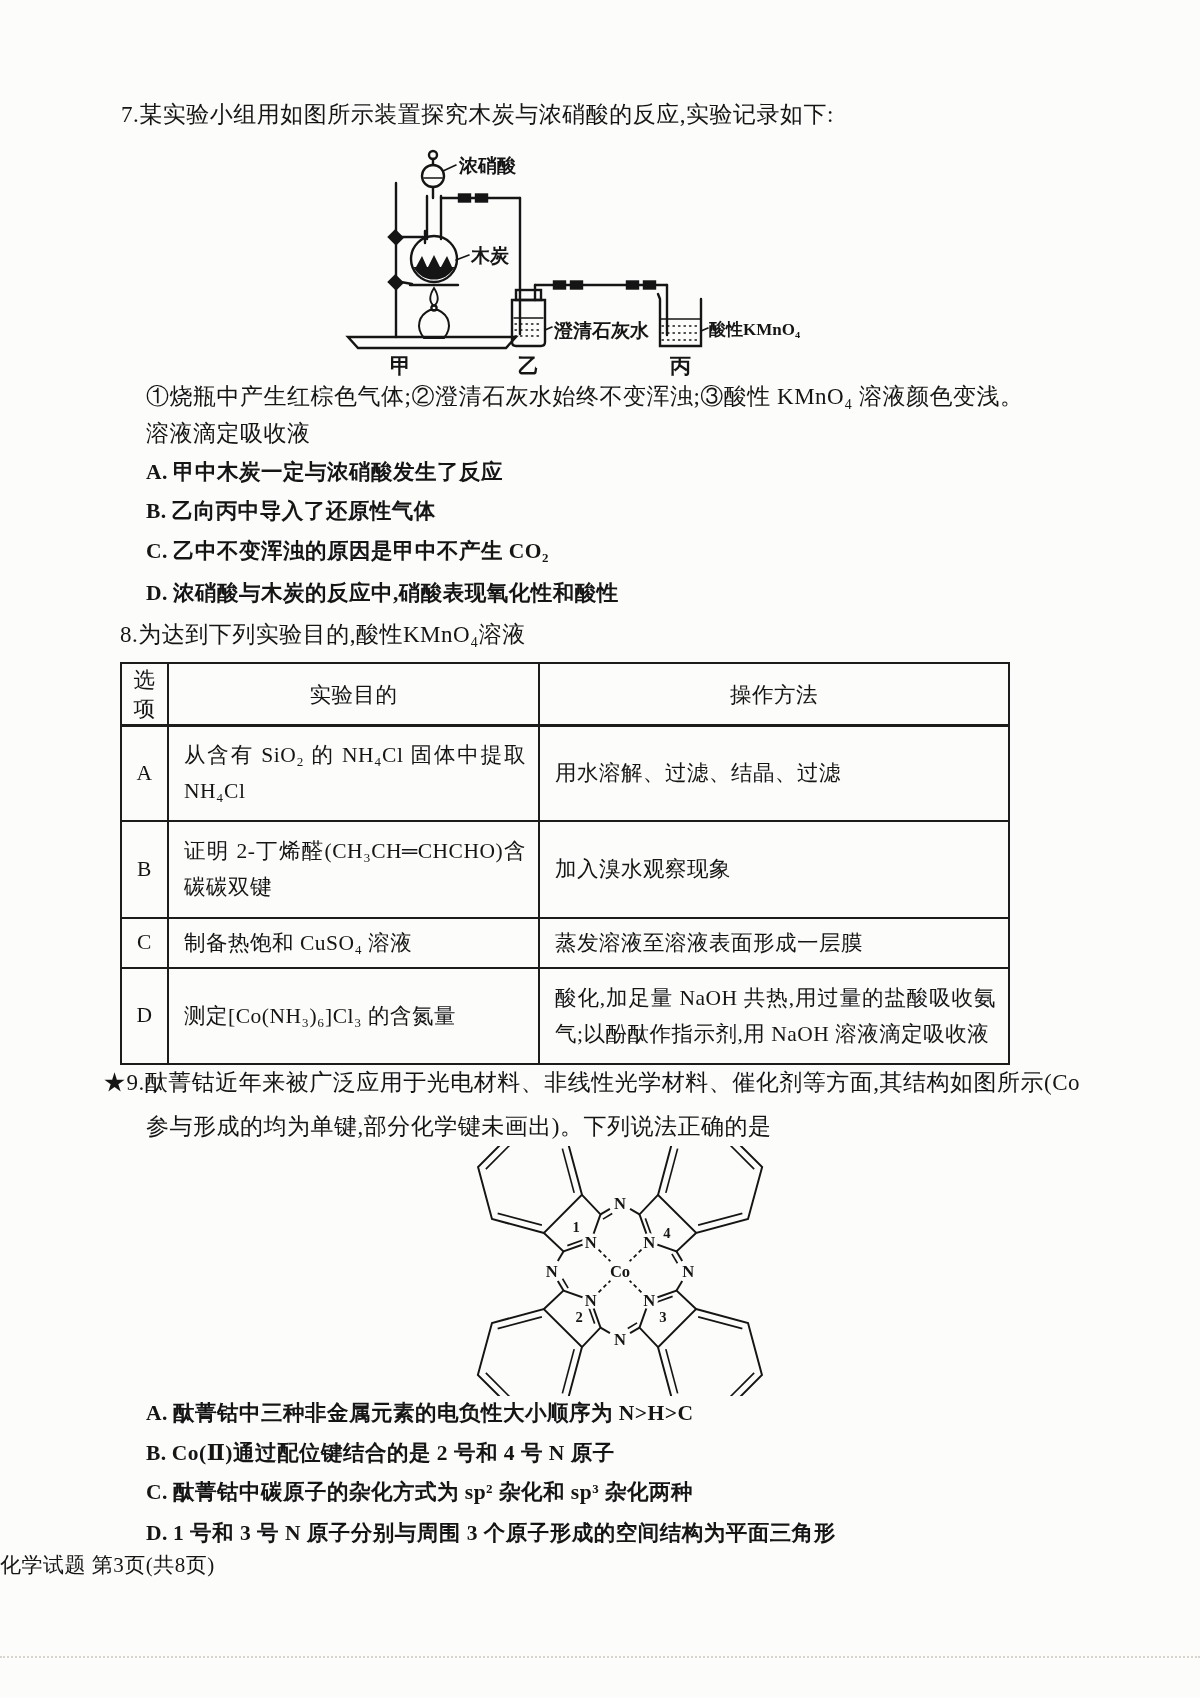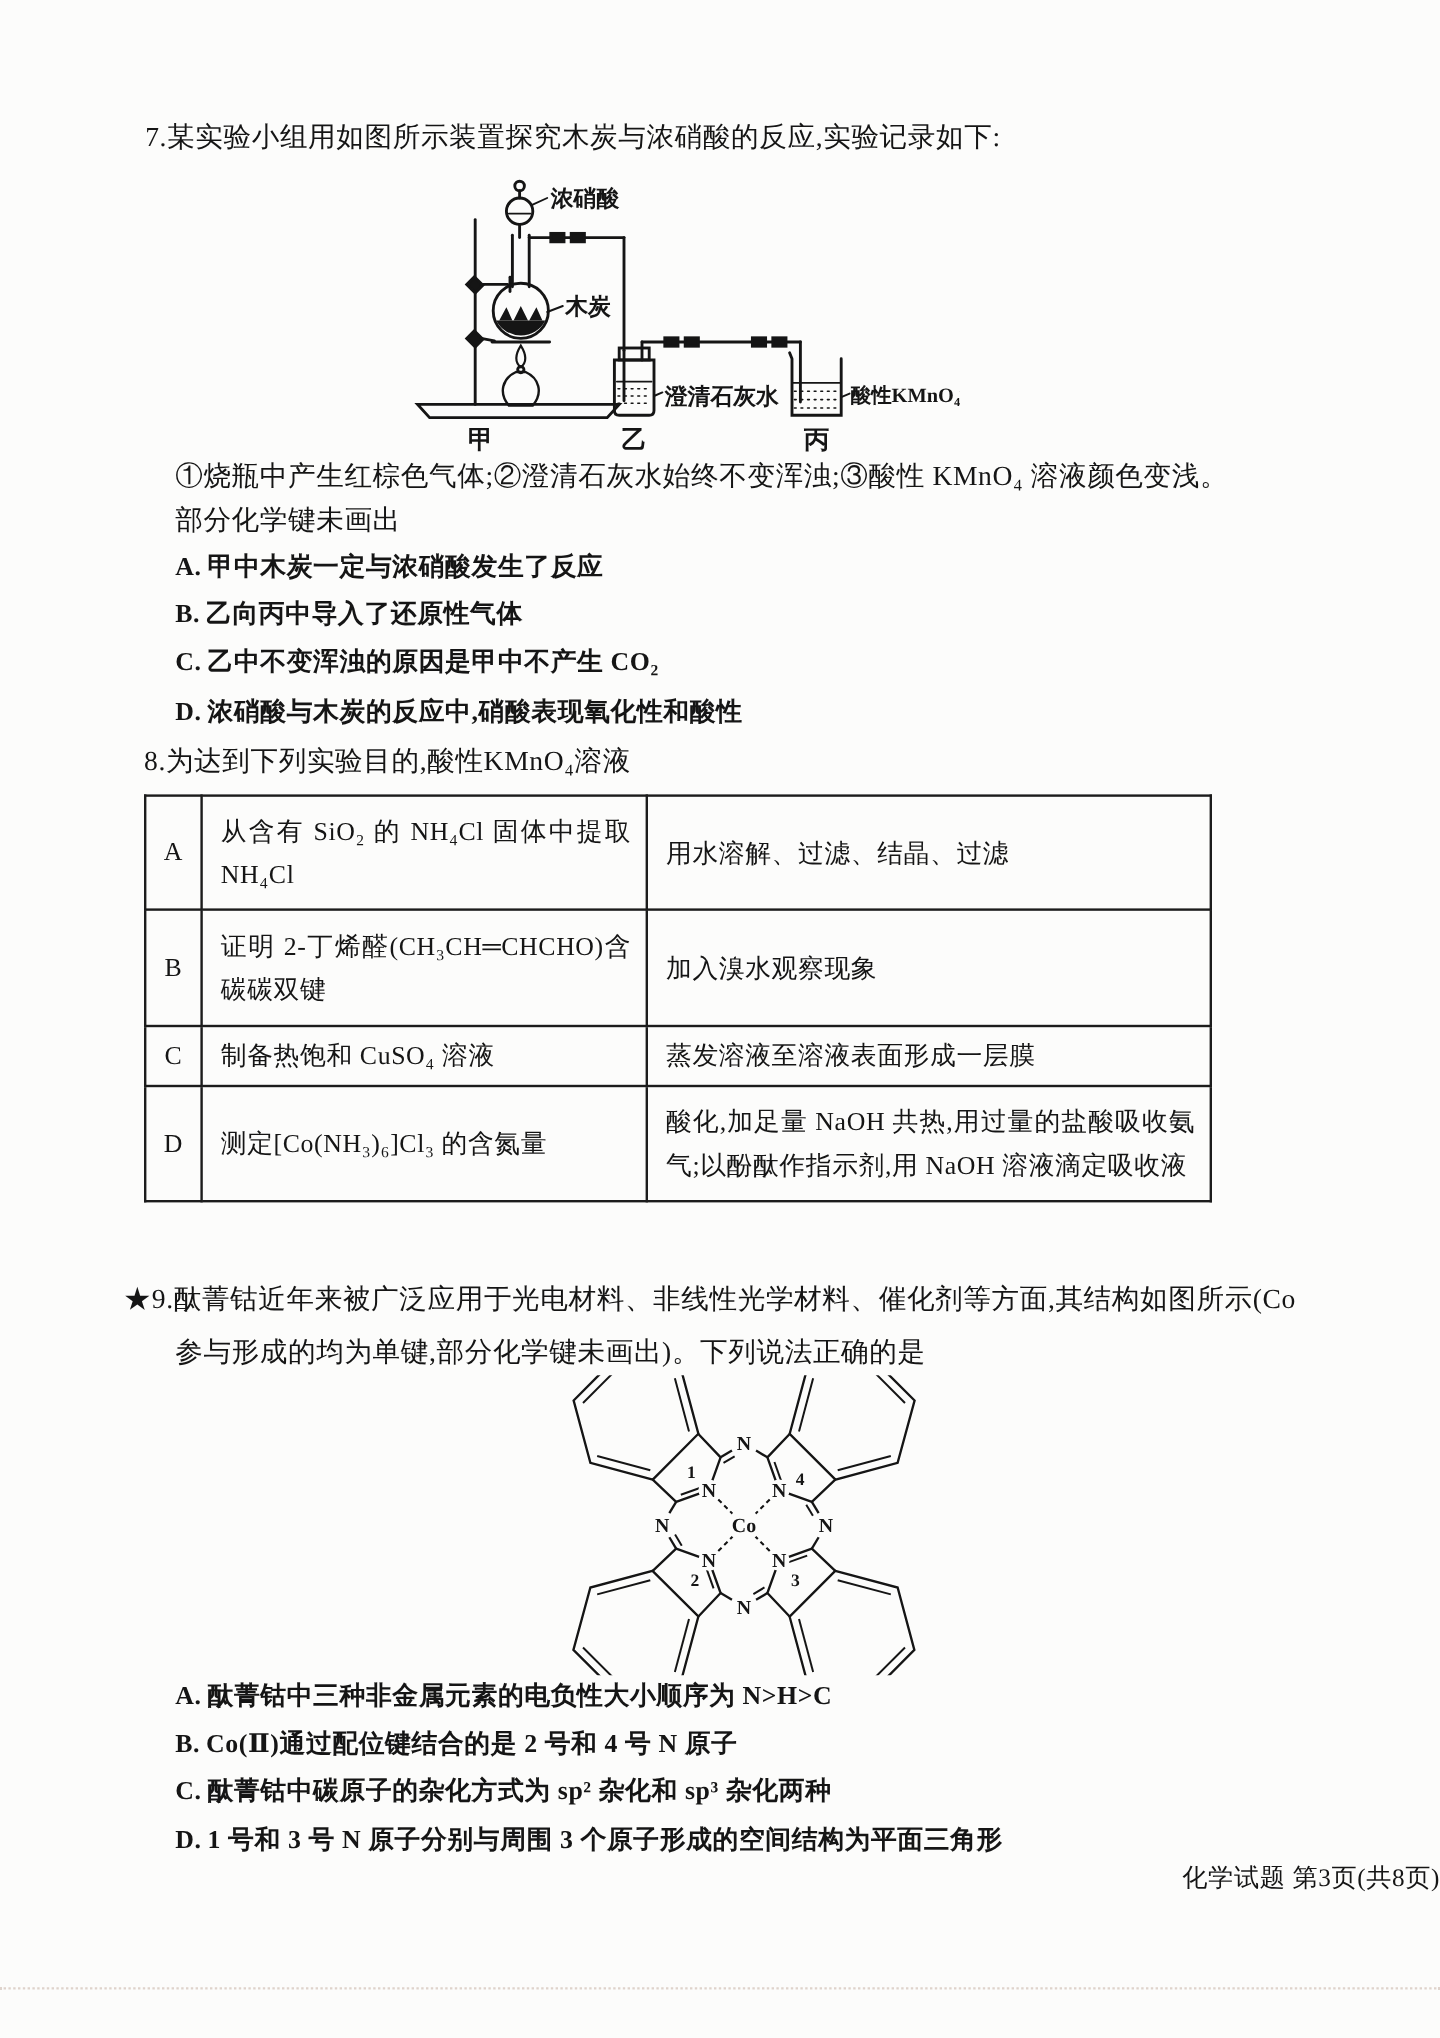--- a/index.html
+++ b/index.html
@@ -113,21 +113,21 @@
   <text x="141" y="124" font-size="19" font-weight="600">木炭</text>
   <text x="224" y="199" font-size="19" font-weight="600">澄清石灰水</text>
   <text x="379" y="197" font-size="17" font-weight="600">酸性KMnO₄溶液</text>
 </svg>
 
 <div class="abs caption" style="left:390px;top:352px;">甲</div>
 <div class="abs caption" style="left:518px;top:352px;">乙</div>
 <div class="abs caption" style="left:670px;top:352px;">丙</div>
 
 <div class="abs t" style="left:146px;top:382px;text-align:center;">①烧瓶中产生红棕色气体;②澄清石灰水始终不变浑浊;③酸性 KMnO₄ 溶液颜色变浅。</div>
-<div class="abs t" style="left:146px;top:419px;">部分化学键未画出</div>
+<div class="abs t" style="left:146px;top:419px;">溶液滴定吸收液</div>
 
 <div class="abs opt" style="left:146px;top:457px;">
   <span class="lbl">A.</span><span>甲中木炭一定与浓硝酸发生了反应</span>
 </div>
 <div class="abs opt" style="left:146px;top:496px;">
   <span class="lbl">B.</span><span>乙向丙中导入了还原性气体</span>
 </div>
 <div class="abs opt" style="left:146px;top:536px;">
   <span class="lbl">C.</span><span>乙中不变浑浊的原因是甲中不产生 CO₂</span>
 </div>
@@ -139,20 +139,25 @@
   <span>8.</span><span>为达到下列实验目的,酸性KMnO₄溶液</span>
 </div>
 
 <table class="q8 abs" style="left:120px;top:662px;">
   <colgroup>
       <col style="width:47px">
       <col style="width:371px">
       <col style="width:470px">
     </colgroup>
   <tbody>
+      <tr>
+    <th>选项</th>
+    <th>实验目的</th>
+    <th>操作方法</th>
+  </tr>
   <tr style="height:95px;">
     <td class="optcell">A</td>
     <td class="purpose">从含有 SiO₂ 的 NH₄Cl 固体中提取 NH₄Cl</td>
     <td class="method">用水溶解、过滤、结晶、过滤</td>
   </tr>
   <tr style="height:97px;">
     <td class="optcell">B</td>
     <td class="purpose">证明 2-丁烯醛(CH₃CH═CHCHO)含碳碳双键</td>
     <td class="method">加入溴水观察现象</td>
   </tr>
@@ -234,15 +239,15 @@
 <div class="abs opt" style="left:146px;top:1438px;text-align:center;">
   <span class="lbl">B.</span><span>Co(Ⅱ)通过配位键结合的是 2 号和 4 号 N 原子</span>
 </div>
 <div class="abs opt" style="left:146px;top:1477px;">
   <span class="lbl">C.</span><span>酞菁钴中碳原子的杂化方式为 sp² 杂化和 sp³ 杂化两种</span>
 </div>
 <div class="abs opt" style="left:146px;top:1518px;">
   <span class="lbl">D.</span><span>1 号和 3 号 N 原子分别与周围 3 个原子形成的空间结构为平面三角形</span>
 </div>
 
-<div class="abs t" style="left:0;top:1550px;width:1200px;text-align:right;white-space:nowrap;font-size:21px;">化学试题 第3页(共8页)</div>
+<div class="abs t" style="left:0;top:1550px;width:1200px;text-align:left;white-space:nowrap;font-size:21px;">化学试题 第3页(共8页)</div>
 
 <div class="abs scanline" style="left:0;top:1656px;width:1200px;height:0;"></div>
 
 </body></html>

